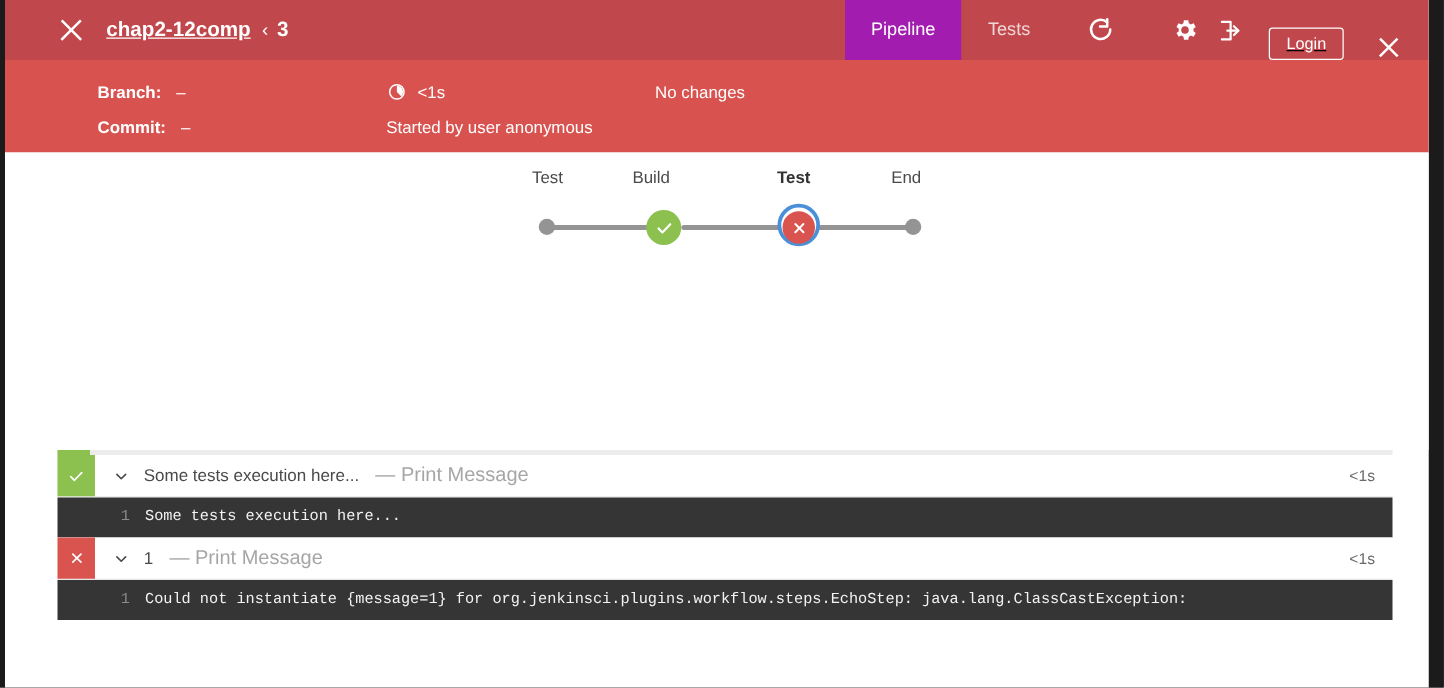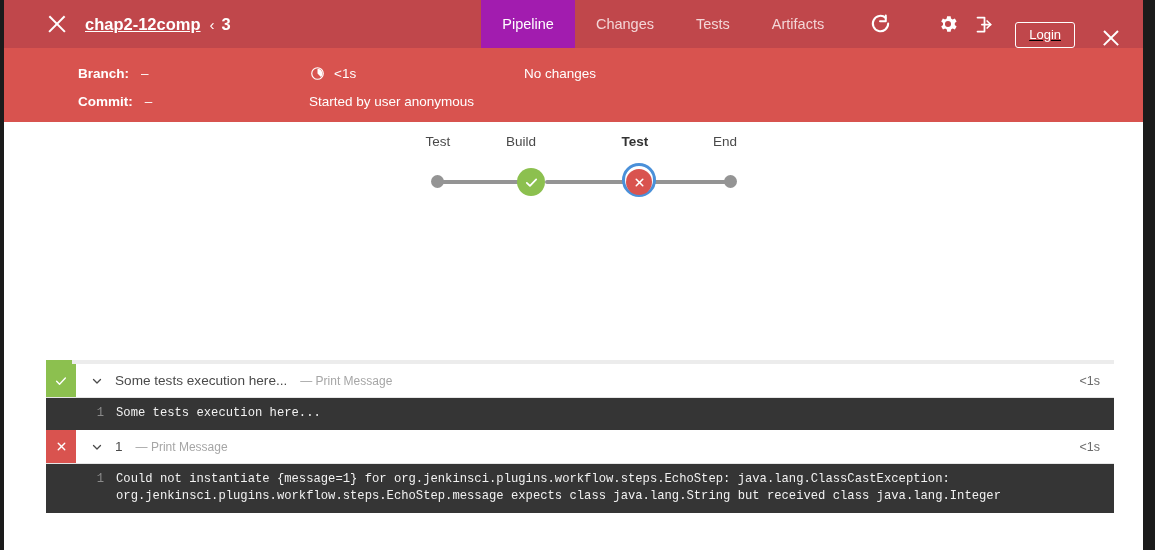--- a/index.html
+++ b/index.html
@@ -281,21 +281,21 @@
     flex: 0 0 auto;
     display: flex; align-items: center; justify-content: center;
     cursor: pointer;
   }
   .step-title {
     font-size: 13.6px;
     color: #4a4a4a;
     white-space: nowrap;
   }
   .step-sub {
-    font-size: 12px;
+    font-size: 16px;
     color: #a6a6a6;
     margin-left: 13px;
     white-space: nowrap;
   }
   .step-dur {
     font-size: 12.5px;
     color: #6b6b6b;
     padding-right: 14px;
     display: flex;
     align-items: center;
@@ -334,23 +334,21 @@
   <div class="header">
     <div class="header-left">
       <div class="close-x"></div>
       <span class="job-name">chap2-12comp</span>
       <span class="crumb-sep">‹</span>
       <span class="run-id">3</span>
     </div>
 
     <div class="header-nav">
       <div class="tab active">Pipeline</div>
-      <div class="tab">Changes</div>
       <div class="tab">Tests</div>
-      <div class="tab">Artifacts</div>
     </div>
 
     <div class="header-icons">
       <div class="icon-btn replay-ico">
         <svg width="23" height="23" viewBox="0 0 24 24" fill="none" stroke="#ffffff" stroke-width="2.1" stroke-linecap="round" stroke-linejoin="round">
           <path d="M20 11a8 8 0 1 1-2.6-5.9"></path>
           <polyline points="20 3 20 9 14 9" transform="translate(-2.5,-0.5)"></polyline>
         </svg>
       </div>
       <div class="icon-btn gear-ico">
@@ -483,22 +481,18 @@
           <span class="step-sub">— Print Message</span>
         </div>
         <div class="step-dur">&lt;1s</div>
       </div>
 
       <div class="console">
         <div class="console-line">
           <span class="lineno">1</span>
           <span class="linetxt">Could not instantiate {message=1} for org.jenkinsci.plugins.workflow.steps.EchoStep: java.lang.ClassCastException:</span>
         </div>
-        <div class="console-line">
-          <span class="lineno"></span>
-          <span class="linetxt">org.jenkinsci.plugins.workflow.steps.EchoStep.message expects class java.lang.String but received class java.lang.Integer</span>
-        </div>
       </div>
 
     </div>
   </div>
 
 </div>
 
 </body></html>

